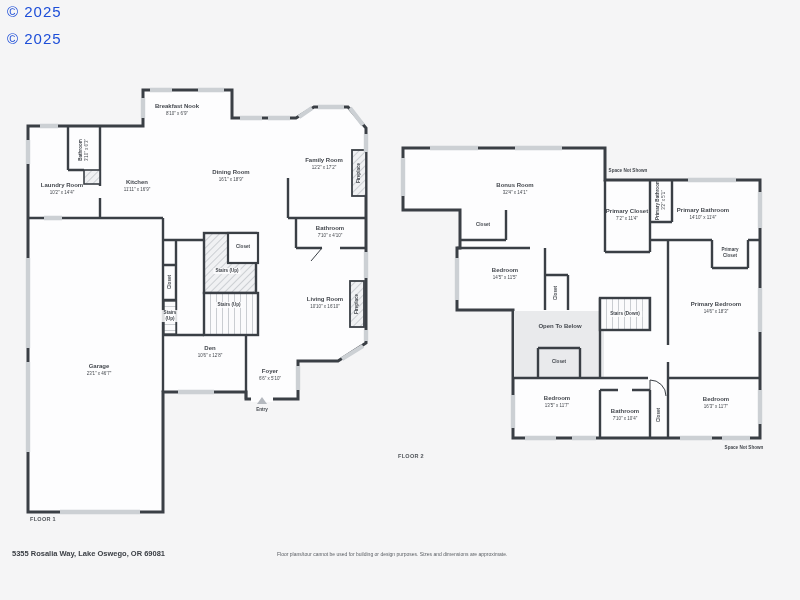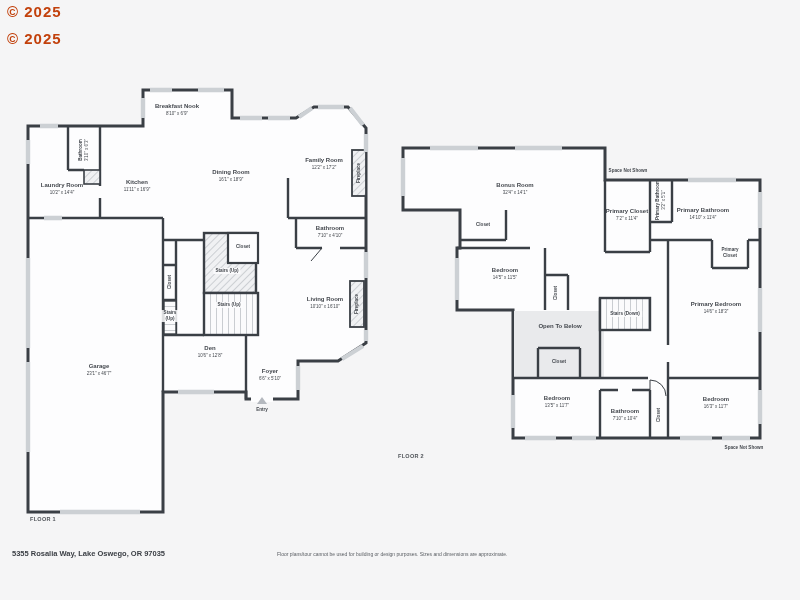--- a/index.html
+++ b/index.html
@@ -7,21 +7,21 @@
           font-family:"Liberation Sans", sans-serif;color:#44484e;}
   svg.plan{position:absolute;left:0;top:0;}
   .room{position:absolute;transform:translate(-50%,-50%);text-align:center;line-height:1.3;
         white-space:nowrap;color:#44484e;}
   .room .nm{display:block;font-size:6px;font-weight:bold;}
   .room .dm{display:block;font-size:4.5px;}
   .room.sm .nm{font-size:4.6px;}
   .room.vert{transform:translate(-50%,-50%) rotate(-90deg);}
   .room.onpat{background:rgba(253,253,254,.85);padding:0 2px;}
   .room.wrap{white-space:normal;}
-  .watermark{position:absolute;left:7px;font-size:15px;color:#c2410c;letter-spacing:1px;font-weight:bold;}
+  .watermark{position:absolute;left:7px;font-size:15px;color:#1d4ed8;letter-spacing:1px;}
   .floor-tag{position:absolute;font-size:5.5px;font-weight:bold;color:#4f5358;letter-spacing:.3px;}
   .address{position:absolute;left:12px;top:549px;font-size:7.5px;font-weight:bold;color:#3a3e44;}
   .disclaimer{position:absolute;left:277px;top:551px;font-size:5px;color:#5a5e63;}
 </style>
 </head>
 <body>
 
 <div id="canvas">
 
   <div class="watermark" style="top:3px">© 2025</div>
@@ -223,15 +223,15 @@
     </div>
   <div class="room" style="left:716px;top:403px">
     <span class="nm">Bedroom</span>
       <span class="dm">16'3" x 11'7"</span>
     </div>
   <div class="room sm" style="left:744px;top:448px">
     <span class="nm">Space Not Shown</span>
     </div>
   <div class="floor-tag" style="left:398px;top:453px">FLOOR 2</div>
 
-  <div class="address">5355 Rosalia Way, Lake Oswego, OR 97035</div>
+  <div class="address">5355 Rosalia Way, Lake Oswego, OR 69081</div>
   <div class="disclaimer">Floor plans/tour cannot be used for building or design purposes. Sizes and dimensions are approximate.</div>
 </div>
 
 </body></html>

